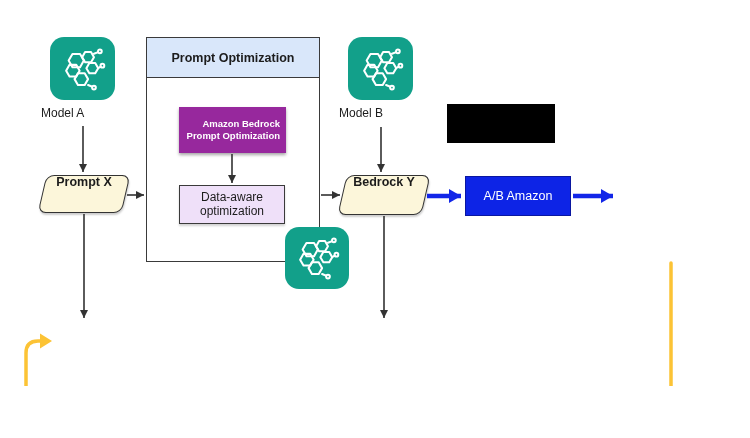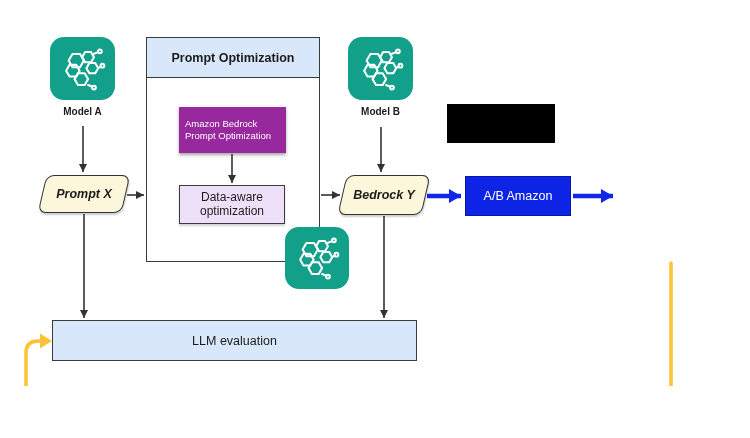--- a/index.html
+++ b/index.html
@@ -17,62 +17,62 @@
     border:1.6px solid #3a3a3a;background:#ffffff;box-sizing:border-box;z-index:1;
   }
   .group-header{
     height:40px;background:#d9e7fa;border-bottom:1.6px solid #3a3a3a;
     display:flex;align-items:center;justify-content:center;
     font-size:12.5px;font-weight:600;color:#1c1c1c;box-sizing:border-box;
   }
   
   .purple-box{
     left:179px;top:107px;width:107px;height:46px;background:#97289d;
-    color:#ffffff;font-size:9.5px;font-weight:400;line-height:1.25;
-    display:flex;align-items:center;justify-content:center;text-align:left;
+    color:#ffffff;font-size:9.5px;font-weight:700;line-height:1.25;
+    display:flex;align-items:center;justify-content:center;text-align:right;
     box-shadow:0 2px 3px rgba(0,0,0,.35);z-index:2;box-sizing:border-box;padding:2px 6px;
   }
   .lavender-box{
     left:179px;top:185px;width:106px;height:39px;background:#efe0f9;
     border:1.4px solid #3a3a3a;color:#1c1c1c;font-size:12px;font-weight:500;line-height:1.1;
     display:flex;align-items:center;text-align:center;
     z-index:2;box-sizing:border-box;box-shadow:0 2px 2px rgba(0,0,0,.18);
   }
   .blue-box{
     left:465px;top:176px;width:106px;height:40px;background:#0d24e6;border:1.5px solid #0a17a0;
     color:#ffffff;font-size:12.5px;font-weight:500;
     display:flex;align-items:center;justify-content:center;z-index:2;box-sizing:border-box;
   }
   .llm-box{
     left:52px;top:320px;width:365px;height:41px;background:#d9e7fa;border:1.6px solid #3a3a3a;
     color:#1c1c1c;font-size:12.5px;font-weight:500;
     display:flex;align-items:center;justify-content:center;z-index:2;box-sizing:border-box;
   }
   .black-box{left:447px;top:104px;width:108px;height:39px;background:#000;z-index:2;}
   
-  .para{height:38px;z-index:2;display:flex;align-items:center;justify-content:center;
-    font-size:12.5px;font-weight:600;color:#1c1c1c;font-style:italic;}
+  .para{height:38px;z-index:2;display:flex;justify-content:center;
+    font-size:12.5px;font-weight:600;color:#1c1c1c;}
   .para::before{
     content:"";position:absolute;inset:0;background:#fcf6da;border:1.6px solid #333;
     border-radius:8px;transform:skewX(-13deg);box-shadow:1px 2px 2px rgba(0,0,0,.2);
   }
   .para span{position:relative;}
   .prompt-x{left:42px;top:175px;width:84px;}
   .prompt-y{left:342px;top:175px;width:84px;height:40px;}
   
   .bicon{z-index:3;}
   .bicon .tile{
     position:absolute;inset:0;background:#12a08a;border-radius:14px;
     display:flex;align-items:center;justify-content:center;
   }
   .icon-model-a{left:50px;top:37px;width:65px;height:63px;}
   .icon-model-b{left:348px;top:37px;width:65px;height:63px;}
   .icon-center{left:285px;top:227px;width:64px;height:62px;background:#ffffff;}
   .node-label{
-    z-index:2;font-size:10px;font-weight:700;color:#1c1c1c;text-align:center;
+    z-index:2;font-size:12px;font-weight:400;color:#1c1c1c;text-align:left;
   }
   .label-a{left:41px;top:106px;width:83px;}
   .label-b{left:339px;top:106px;width:83px;}
   
   .production{
     left:617px;top:125px;width:105px;height:137px;background:#f8ba3b;
     border:2px solid #333;border-radius:14px;z-index:2;box-sizing:border-box;
   }
   .production .p-icon{
     position:absolute;left:19px;top:20px;width:63px;height:63px;background:#12a08a;
@@ -157,23 +157,20 @@
     <span>Bedrock Y</span>
   </div>
 
   <div class="abs black-box"></div>
 
   <div class="abs blue-box">
     <span>A/B Amazon</span>
   </div>
 
 
-  <div class="abs llm-box">
-    <span>LLM evaluation</span>
-  </div>
 
   <svg class="abs overlay" width="750" height="438">
     <defs>
       <marker id="mBlack" markerUnits="userSpaceOnUse" markerWidth="9" markerHeight="8" refX="8" refY="4" orient="auto">
         <path d="M0,0 L8,4 L0,8 Z" fill="#333"></path>
       </marker>
       <marker id="mBlue" markerUnits="userSpaceOnUse" markerWidth="14" markerHeight="14" refX="12" refY="7" orient="auto">
         <path d="M0,0 L12,7 L0,14 Z" fill="#1226e8"></path>
       </marker>
     </defs>

